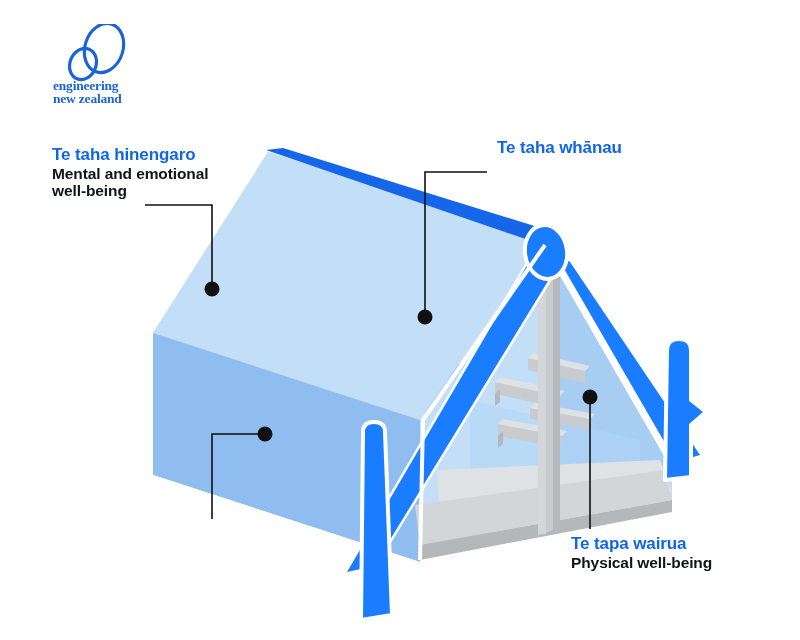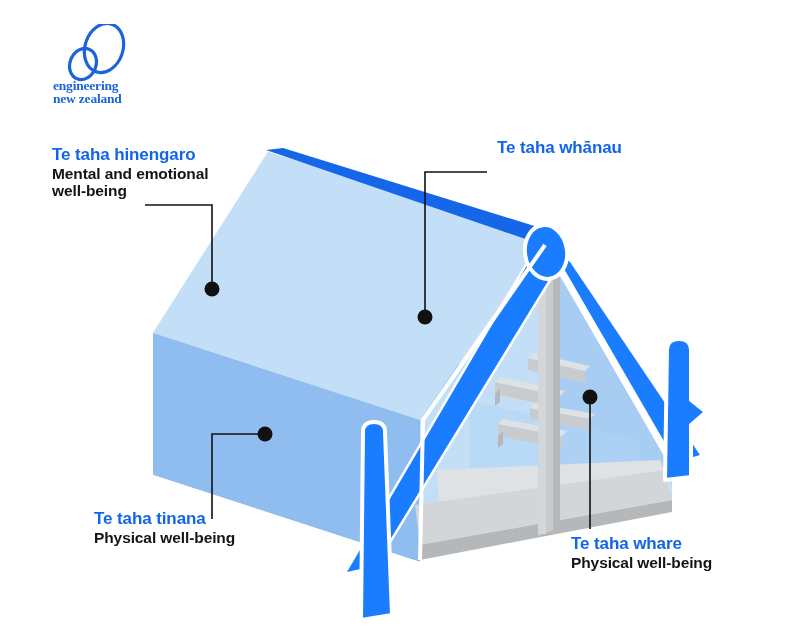--- a/index.html
+++ b/index.html
@@ -168,23 +168,19 @@
   <div class="callout" id="callout-hinengaro">
     <div class="c-maori">Te taha hinengaro</div>
     <div class="c-eng">Mental and emotional
 well-being</div>
   </div>
 
   <div class="callout" id="callout-whanau">
     <div class="c-maori">Te taha whānau</div>
   </div>
 
-  <div class="callout" id="callout-tinana">
-    <div class="c-maori">Te taha tinana</div>
-    <div class="c-eng">Physical well-being</div>
-  </div>
 
   <div class="callout" id="callout-wairua">
-    <div class="c-maori">Te taha whare</div>
+    <div class="c-maori">Te tapa wairua</div>
     <div class="c-eng">Physical well-being</div>
   </div>
 
 </div>
 
 </body></html>

